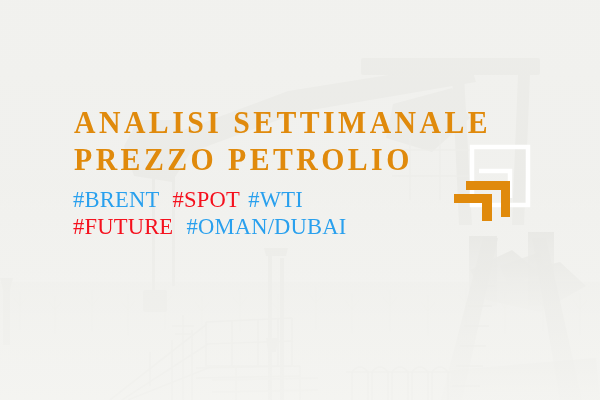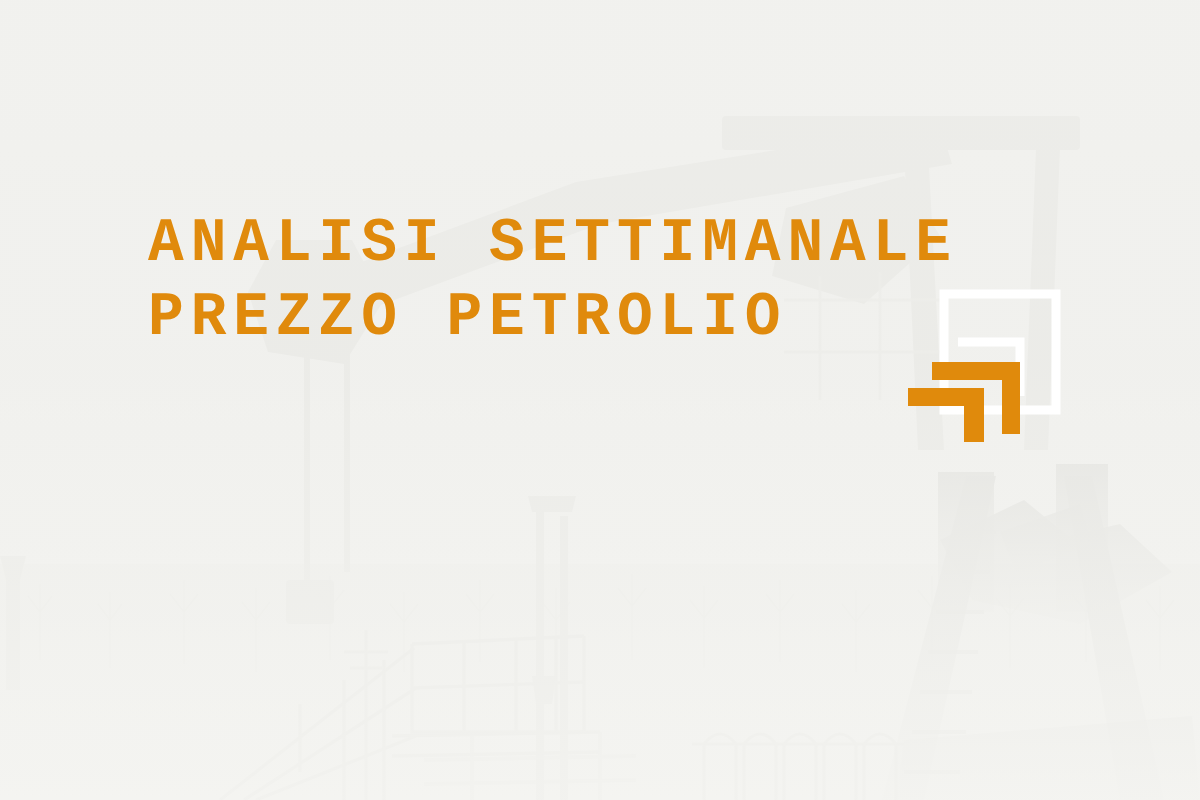--- a/index.html
+++ b/index.html
@@ -6,21 +6,21 @@
     margin: 0;
     padding: 0;
     background: #ffffff;
   }
   #canvas {
     position: relative;
     width: 600px;
     height: 400px;
     overflow: hidden;
     background: #f1f1ee;
-    font-family: Liberation Mono, monospace;
+    font-family: Liberation Serif, serif;
   }
 
   
   #photo {
     position: absolute;
     inset: 0;
     width: 600px;
     height: 400px;
     opacity: 1;
   }
@@ -250,14 +250,25 @@
     <path d="M14 38 H58 V74 H49 V47 H14 Z" fill="#e08a0c"></path>
 
     <path d="M2 51 H40 V78 H30 V60 H2 Z" fill="#e08a0c"></path>
   </svg>
 
   <div id="title-block">
     <div class="title-line">ANALISI SETTIMANALE</div>
     <div class="title-line">PREZZO PETROLIO</div>
   </div>
 
+  <div id="tags-block">
+
+    <div class="tag-line">
+      <span class="tag blue">#BRENT</span><span class="tag-gap-lg"></span><span class="tag red">#SPOT</span><span class="tag-gap-sm"></span><span class="tag blue">#WTI</span>
+    </div>
+
+    <div class="tag-line">
+      <span class="tag red">#FUTURE</span><span class="tag-gap-lg"></span><span class="tag blue">#OMAN/DUBAI</span>
+    </div>
+
+  </div>
 
 </div>
 
 </body></html>

